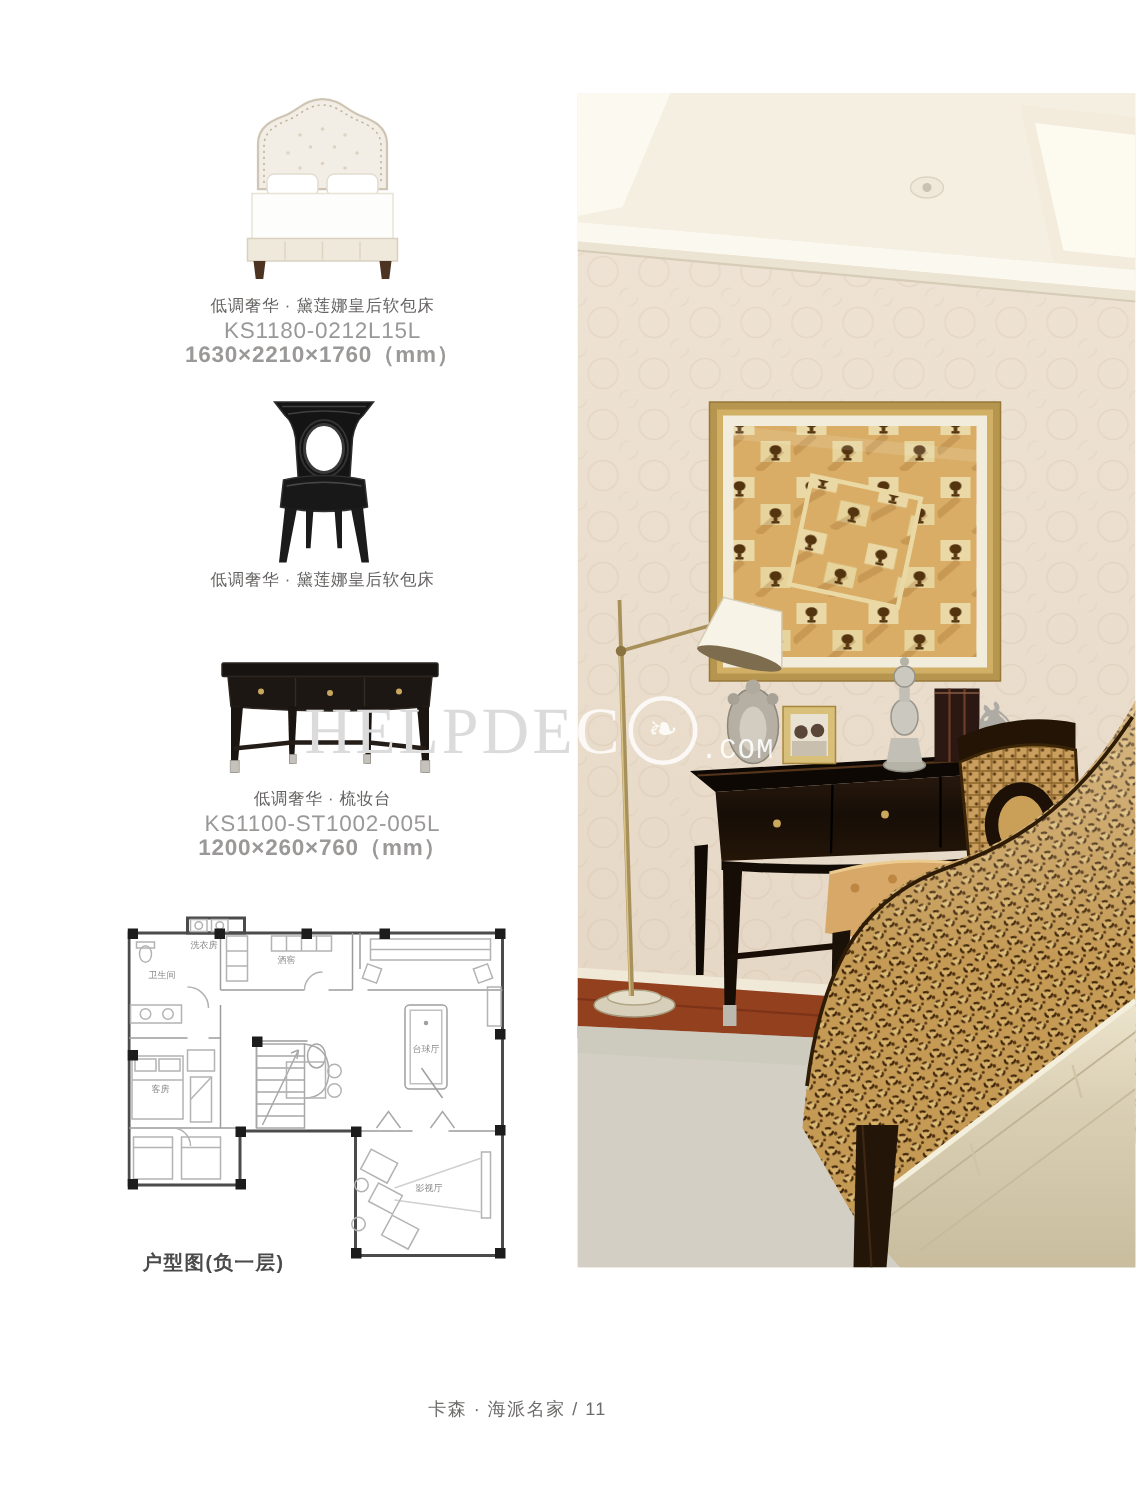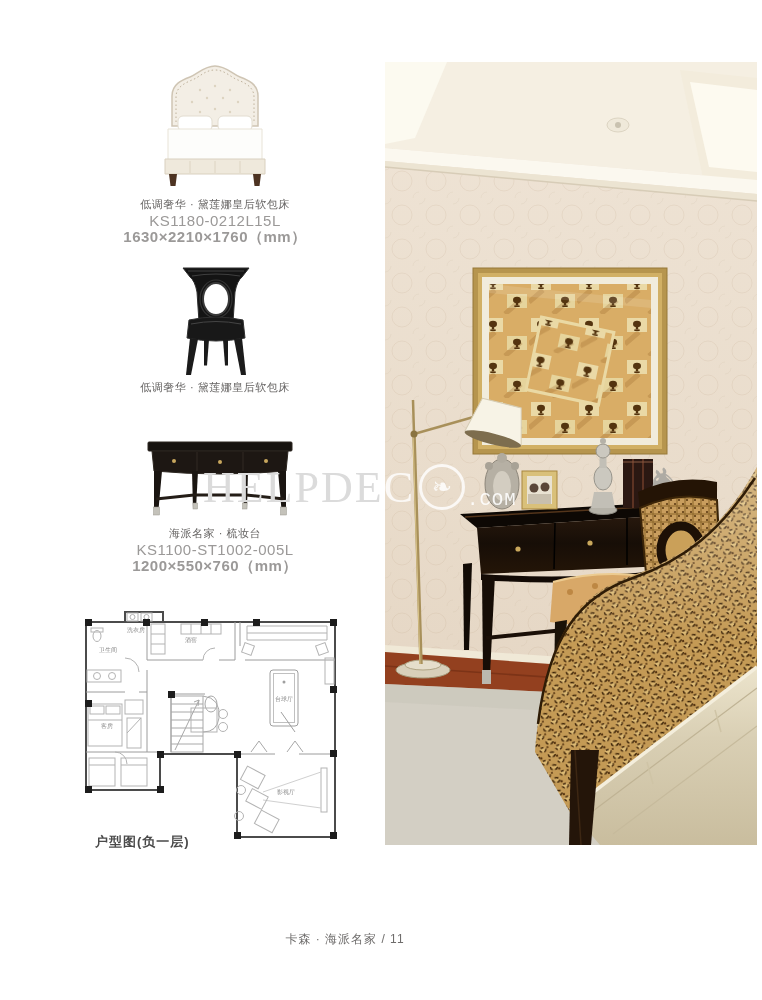--- a/index.html
+++ b/index.html
@@ -119,23 +119,23 @@
 
     <g fill="#c4c2ba" stroke="#9a978e" stroke-width=".5">
       <rect x="13.5" y="70" width="6" height="8"></rect>
       <rect x="140.5" y="70" width="6" height="8"></rect>
       <rect x="53" y="66" width="4.5" height="6"></rect>
       <rect x="102.5" y="66" width="4.5" height="6"></rect>
     </g>
   </svg>
 
   <div class="prod-text" style="top:525px;">
-    <div class="prod-name">海派名家 · 梳妆台</div>
+    <div class="prod-name">低调奢华 · 梳妆台</div>
     <div class="prod-model">KS1100-ST1002-005L</div>
-    <div class="prod-dims">1200×550×760（mm）</div>
+    <div class="prod-dims">1200×260×760（mm）</div>
   </div>
 
   <svg class="abs" style="left:85px;top:600px;" width="255" height="240" viewBox="0 0 255 240">
 
     <g stroke="#4b4b4b" stroke-width="2" fill="none">
       <path d="M1,22 H250 V237 H152 V154 H75 V190 H1 Z"></path>
       <rect x="40" y="12" width="38" height="10"></rect>
     </g>
 
     <g stroke="#9c9c9c" stroke-width="1" fill="none">

